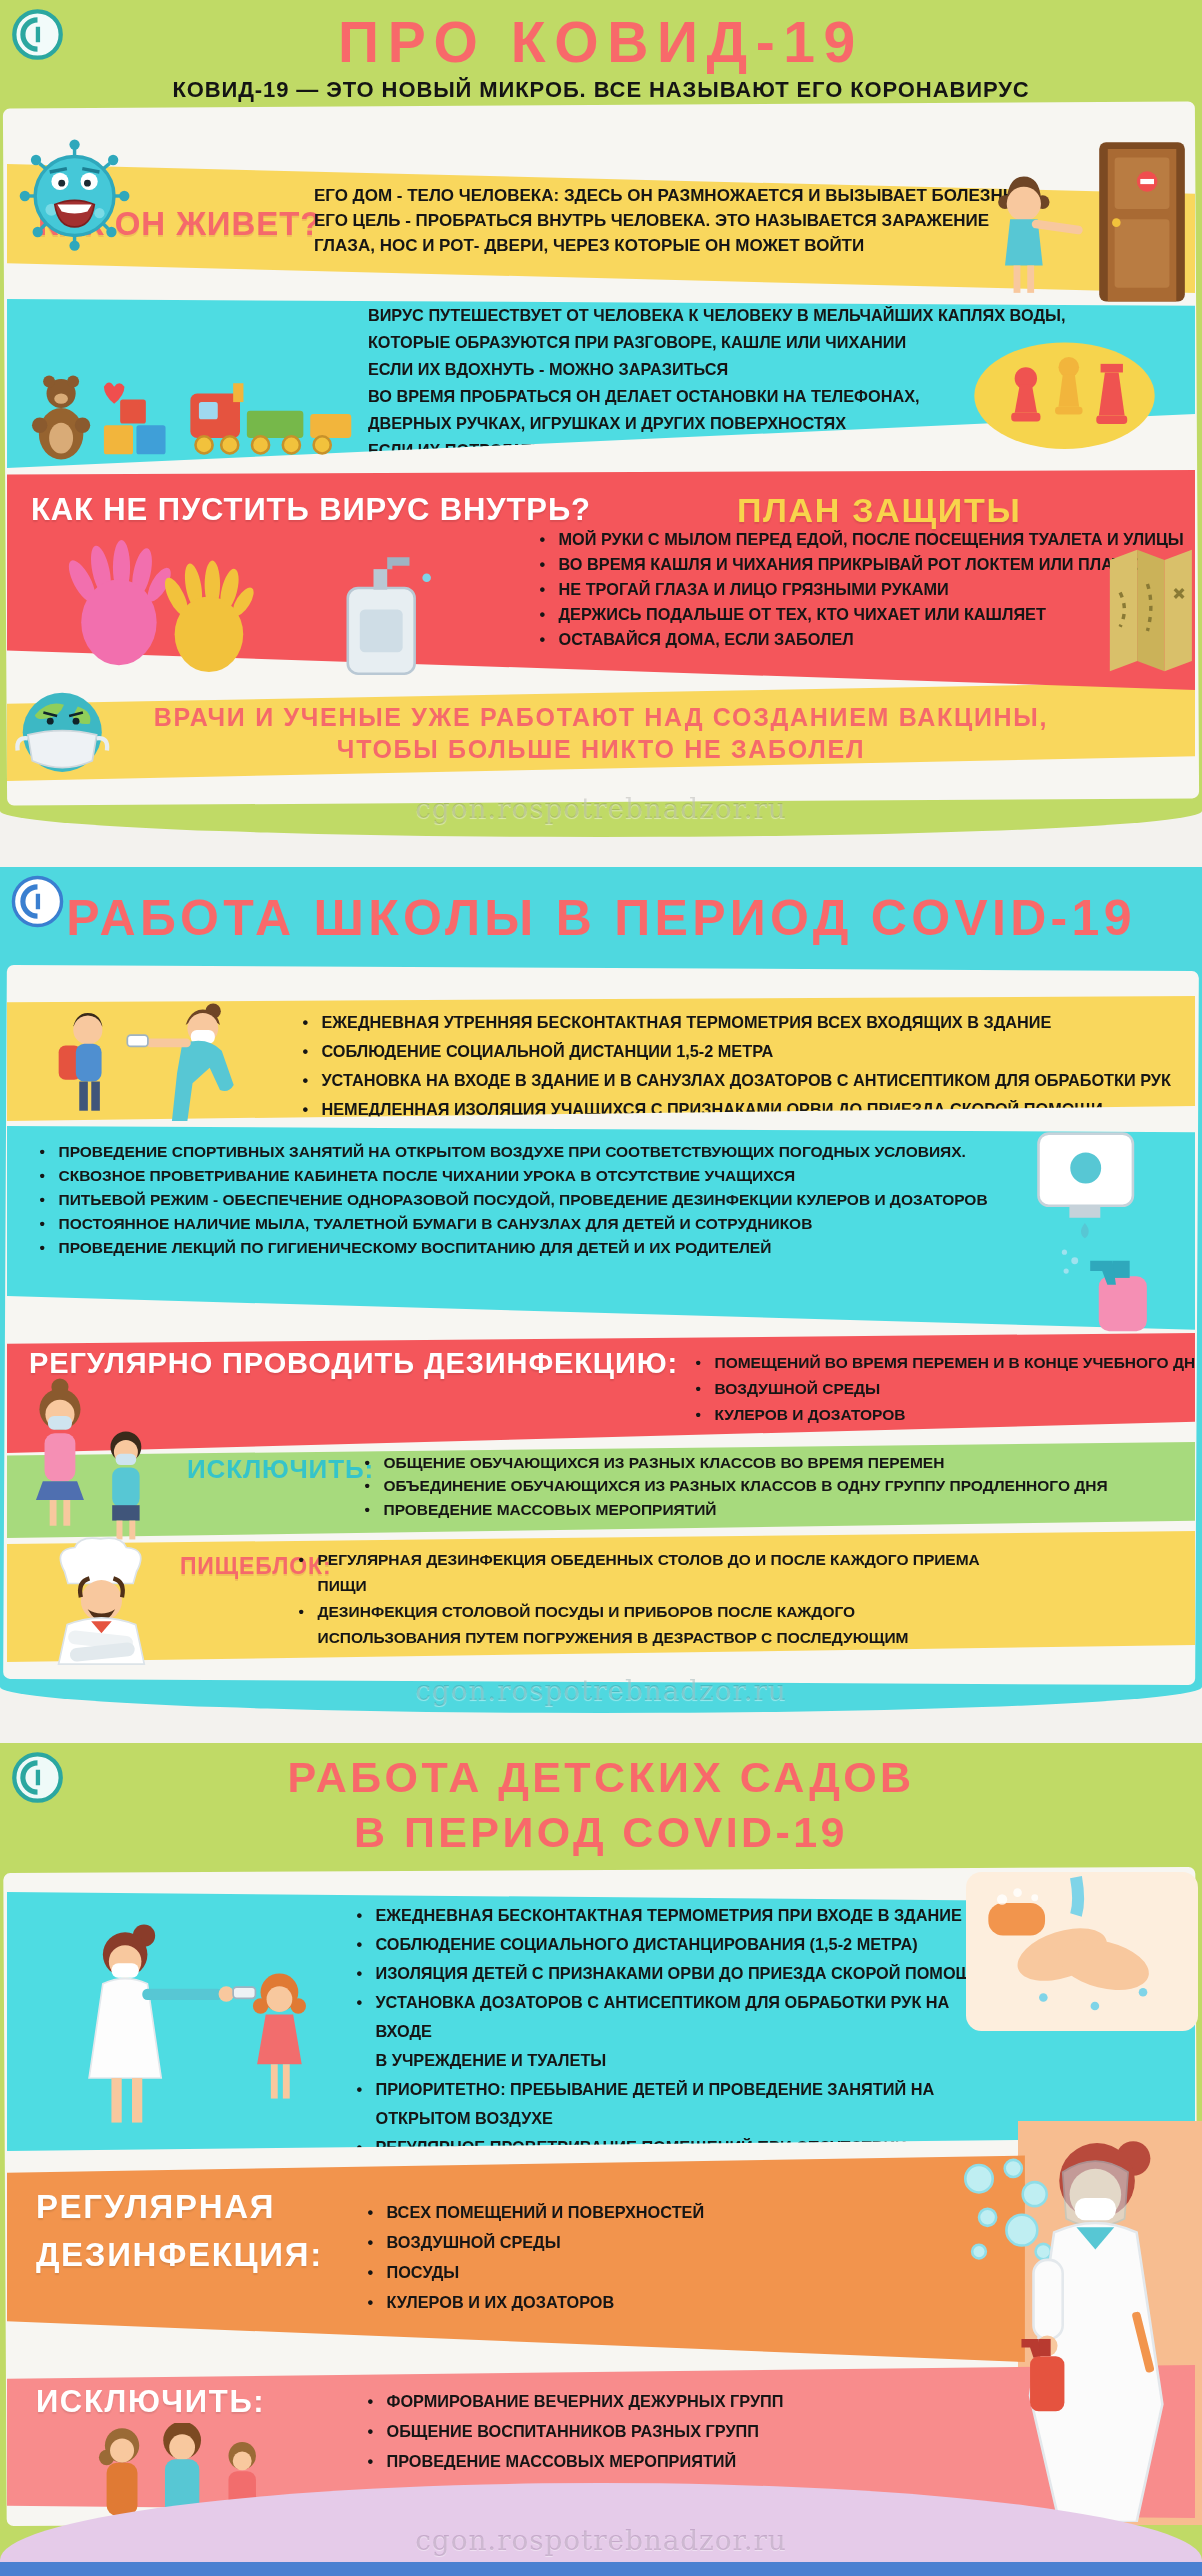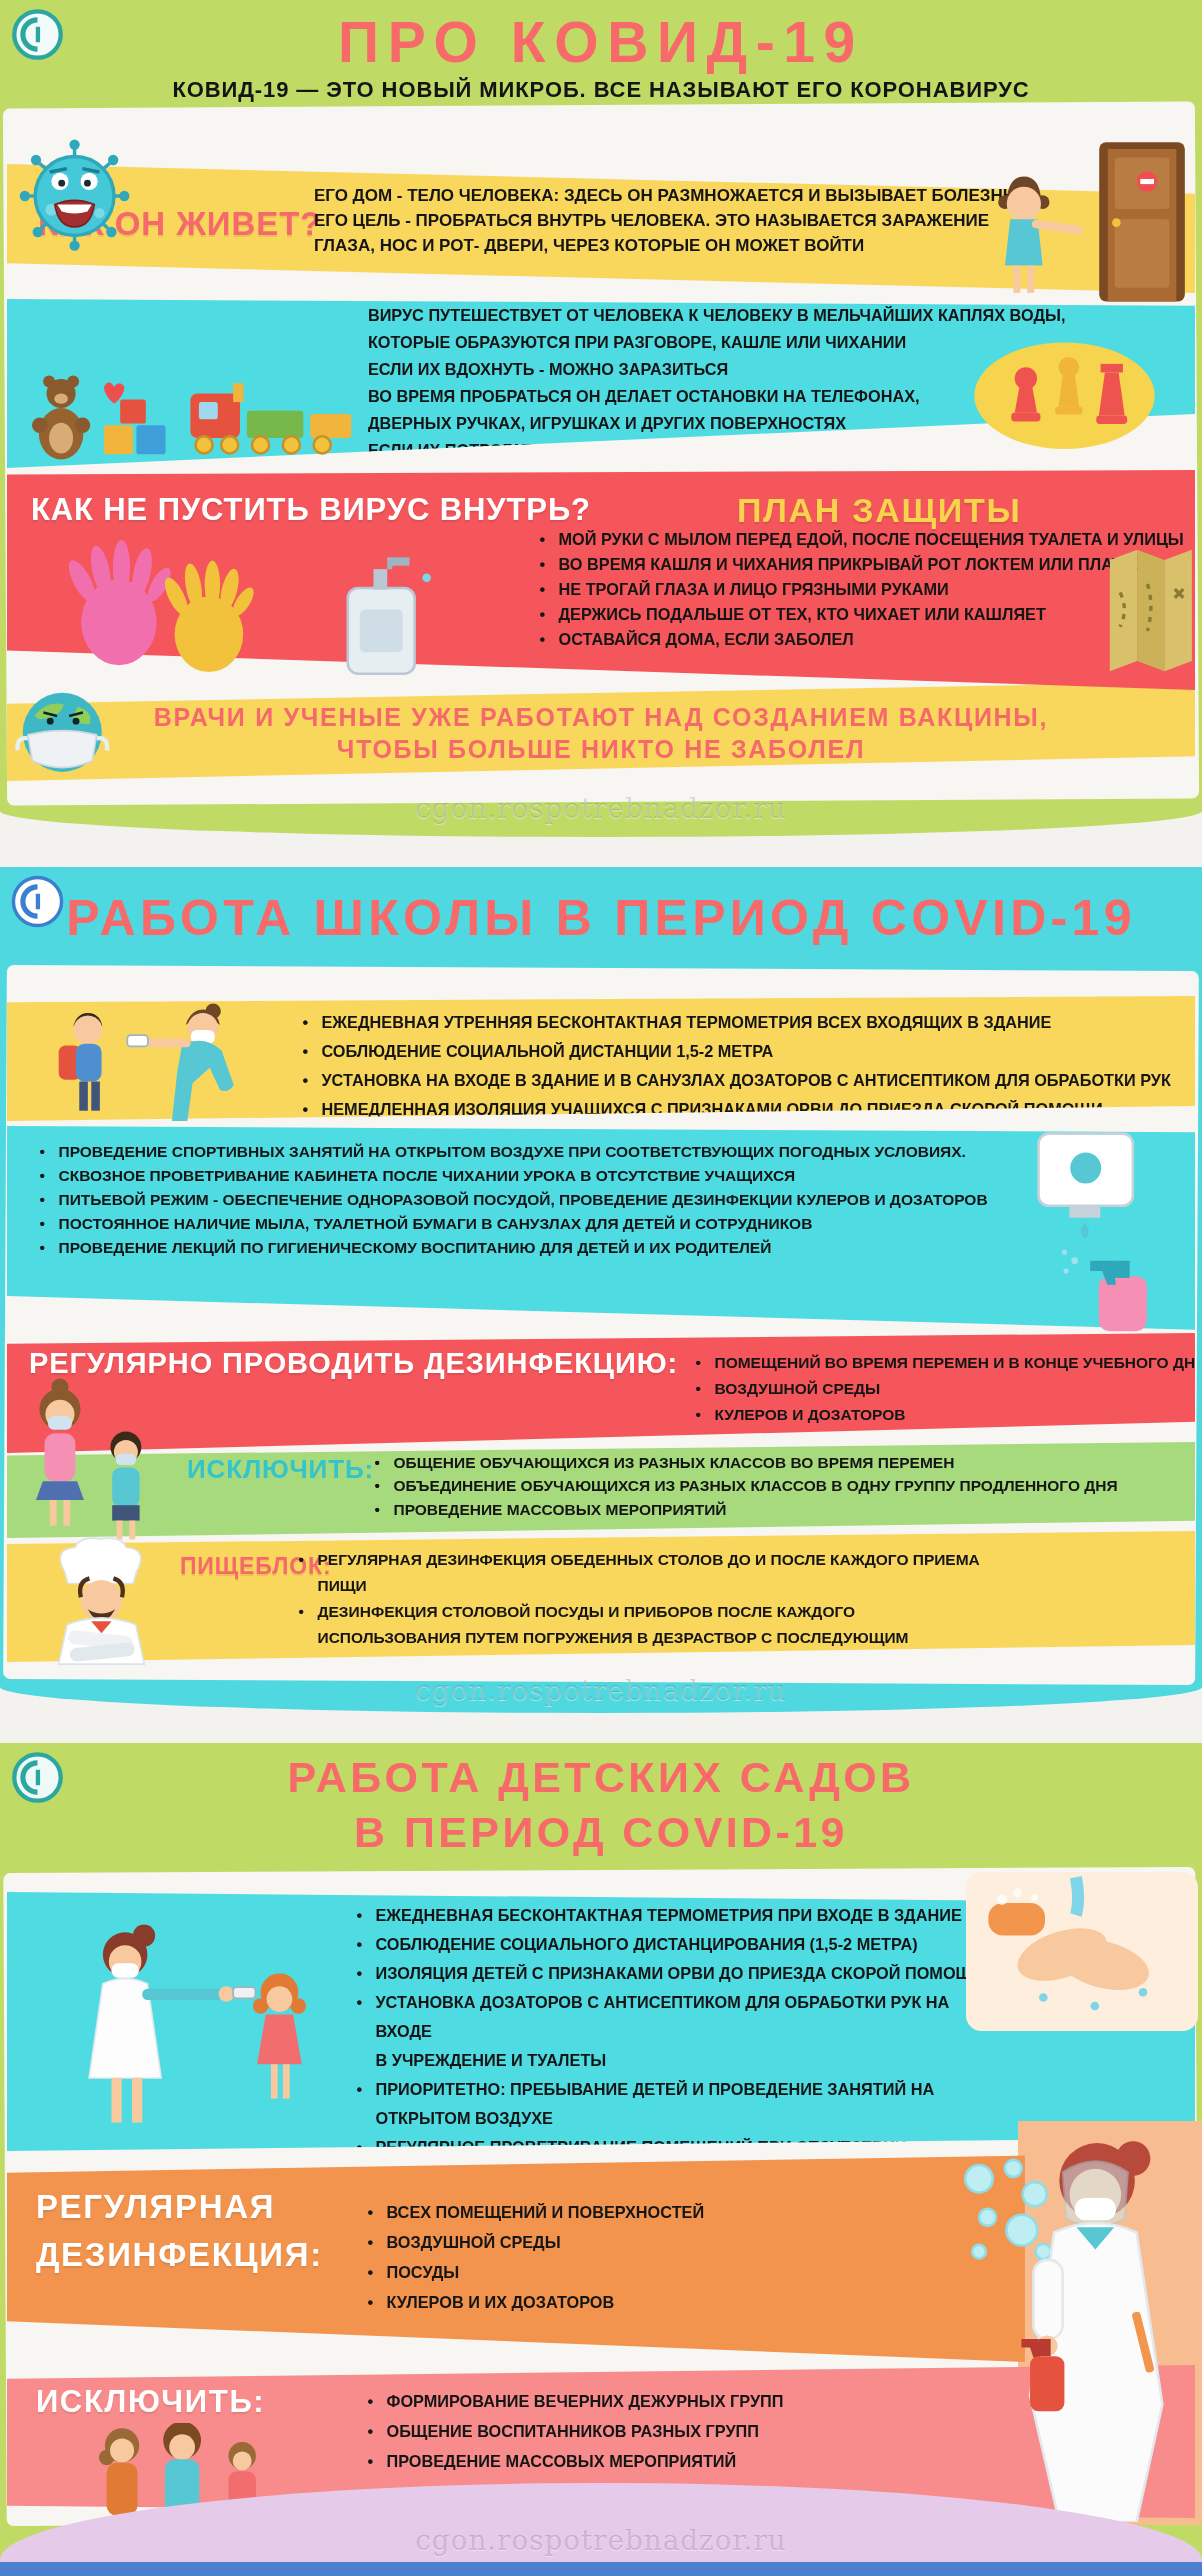--- a/index.html
+++ b/index.html
@@ -64,21 +64,21 @@
   .p2-entry li { font-size:16.3px; line-height:29px; white-space:nowrap; }
   .p2-class { top:259px; height:210px; clip-path:polygon(0 0,100% 3%,100% 97%,0 81%); }
   .p2-class ul { left:31px; top:13.7px; }
   .p2-class li { font-size:15.5px; line-height:24px; white-space:nowrap; }
   .p2-dis { top:466px; height:120px; clip-path:polygon(0 9%,100% 0,100% 74%,0 100%); }
   .p2-dis .hdr { left:22px; top:13.7px; font-size:29px; }
   .p2-dis ul { left:687px; top:17px; }
   .p2-dis li { font-size:15.5px; line-height:26px; white-space:nowrap; }
   .p2-exc { top:575px; height:96px; clip-path:polygon(0 14%,100% 0,100% 82%,0 100%); }
   .p2-exc .hdr { left:180px; top:12px; font-size:26px; }
-  .p2-exc ul { left:366px; top:8.6px; }
+  .p2-exc ul { left:356px; top:8.6px; }
   .p2-exc li { font-size:15.5px; line-height:23.6px; white-space:nowrap; }
   .p2-can { top:664px; height:131px; clip-path:polygon(0 10%,100% 0,100% 87%,0 100%); }
   .p2-can .hdr { left:173px; top:22px; font-size:23px; }
   .p2-can ul { left:290px; top:15.5px; width:687px; }
   .p2-can li { font-size:15.5px; line-height:26px; }
   
   .p3-rules { top:149px; height:259px; clip-path:polygon(0 0,100% 4%,100% 95%,0 100%); }
   .p3-rules ul { left:348px; top:8.6px; width:640px; }
   .p3-rules li { font-size:16.3px; line-height:29px; }
   .p3-dis { top:404px; height:215px; right:auto; width:1018px;

